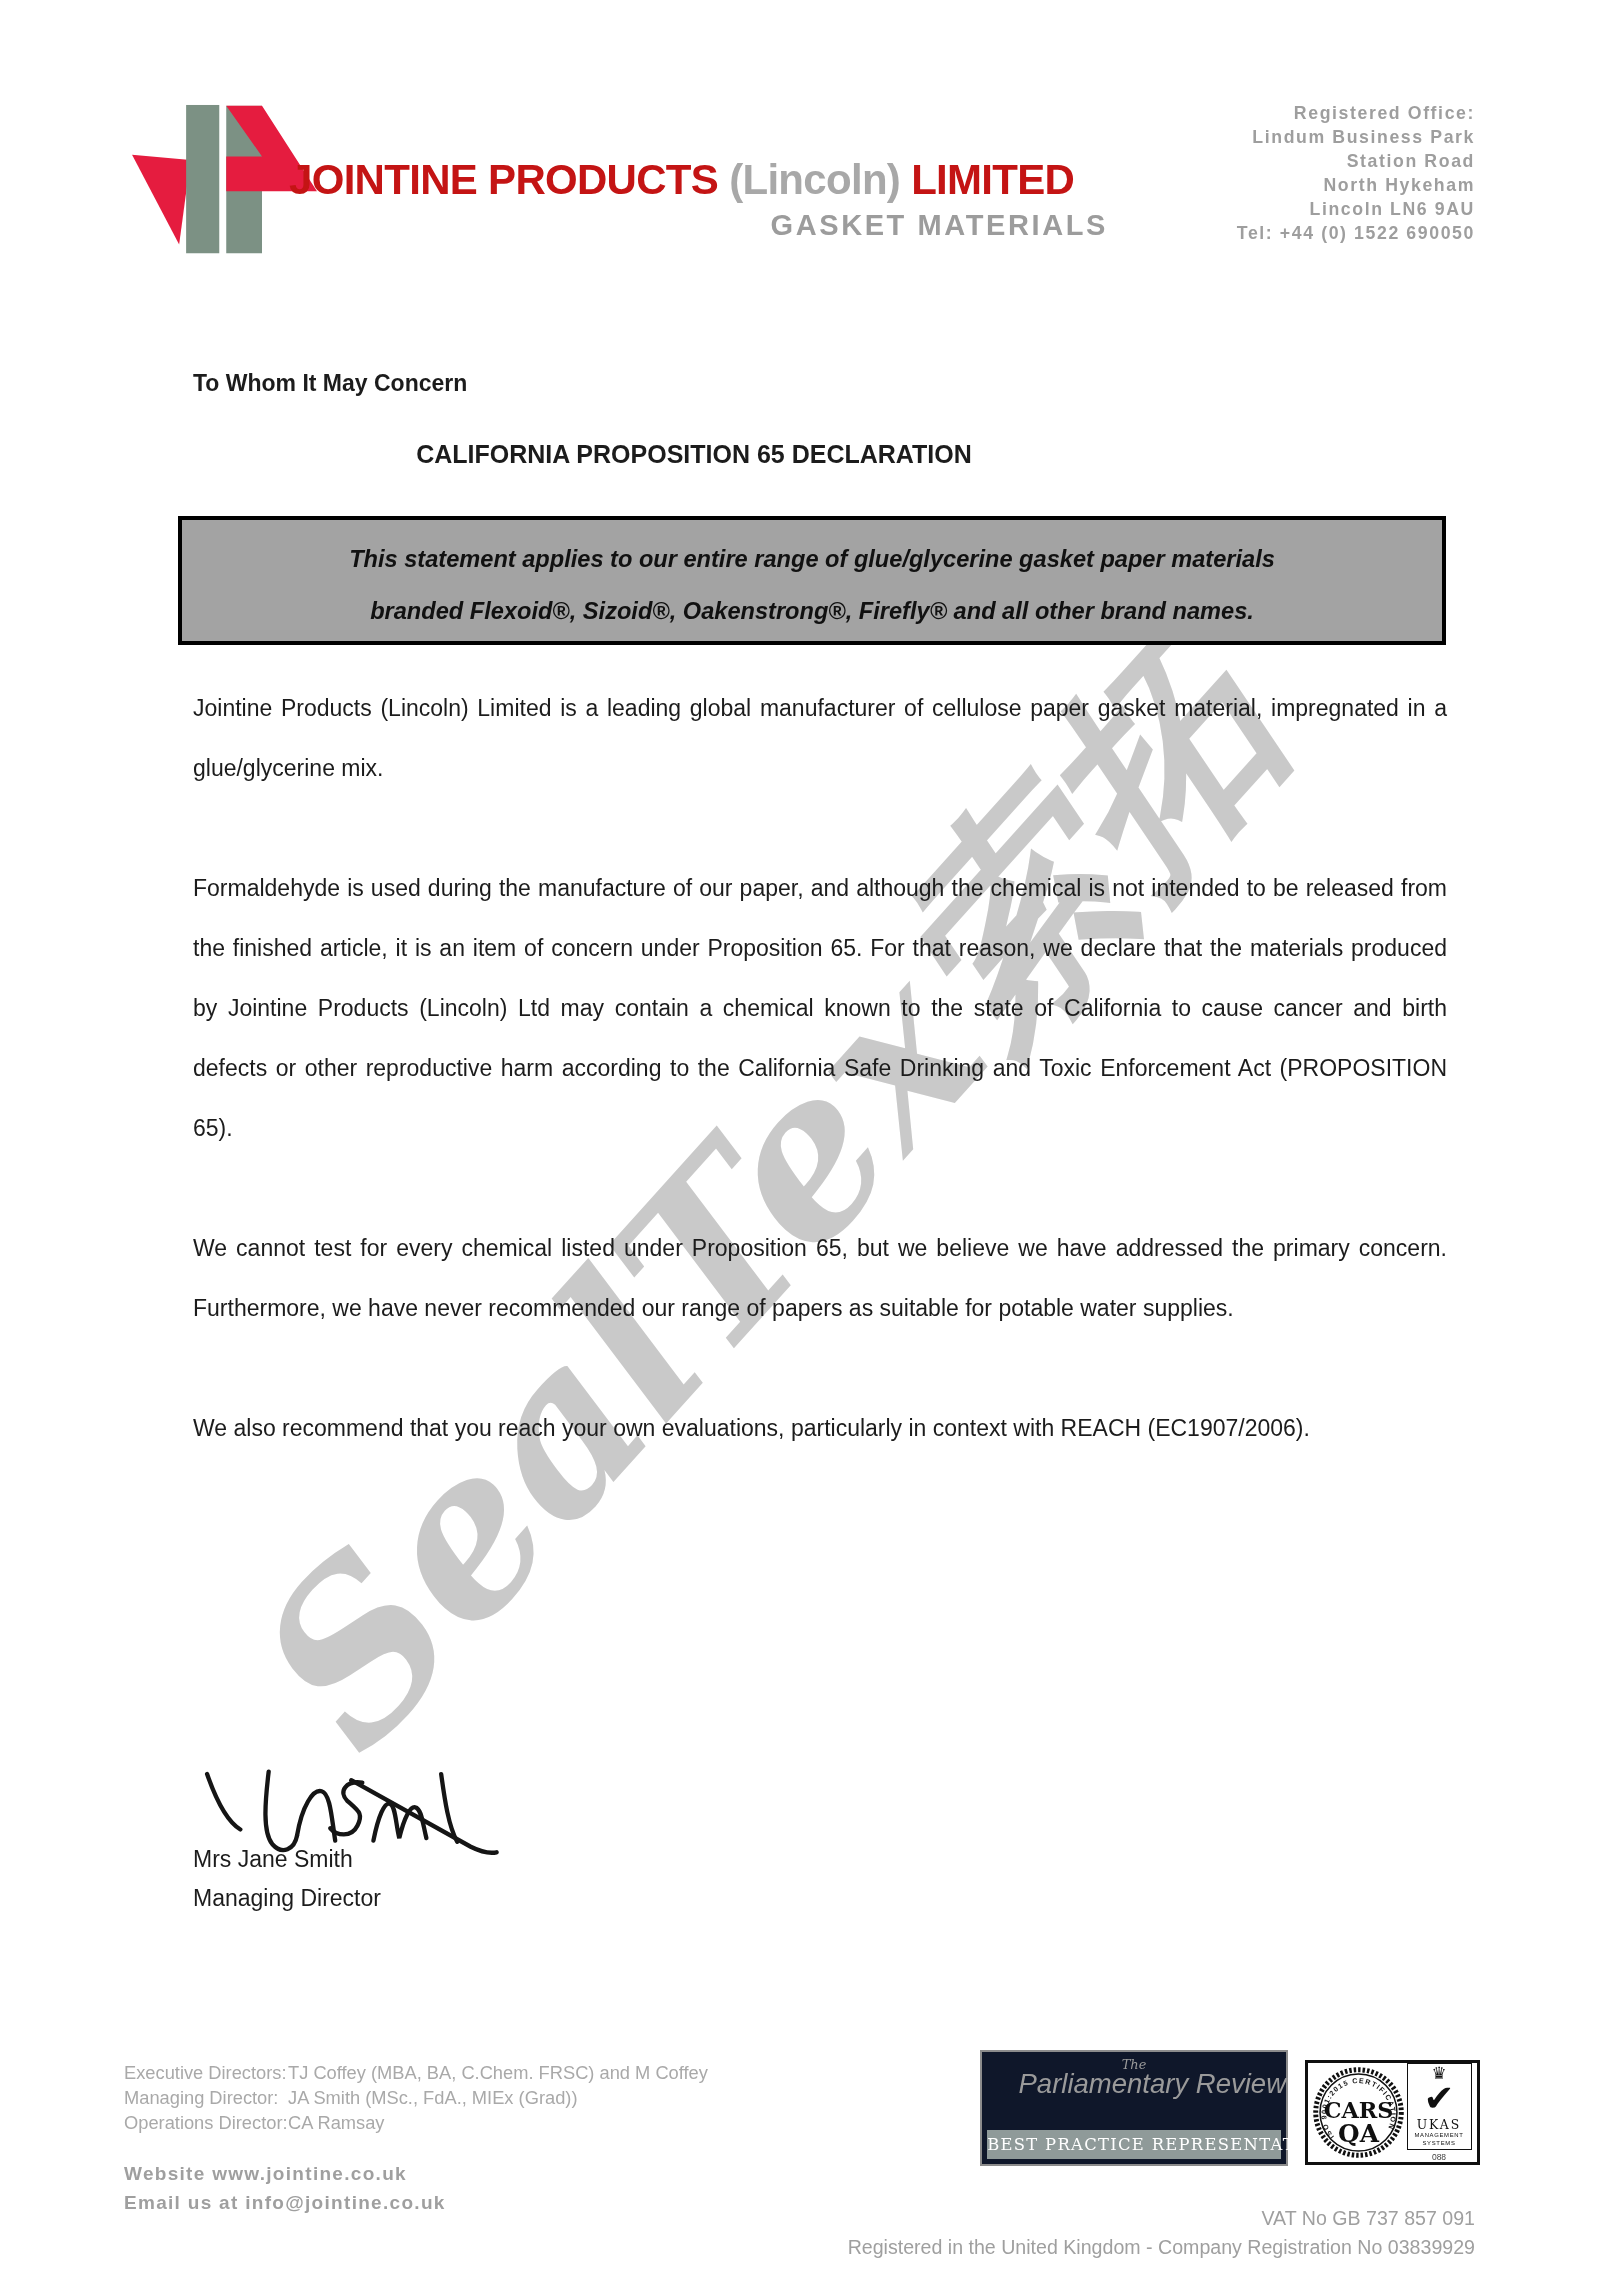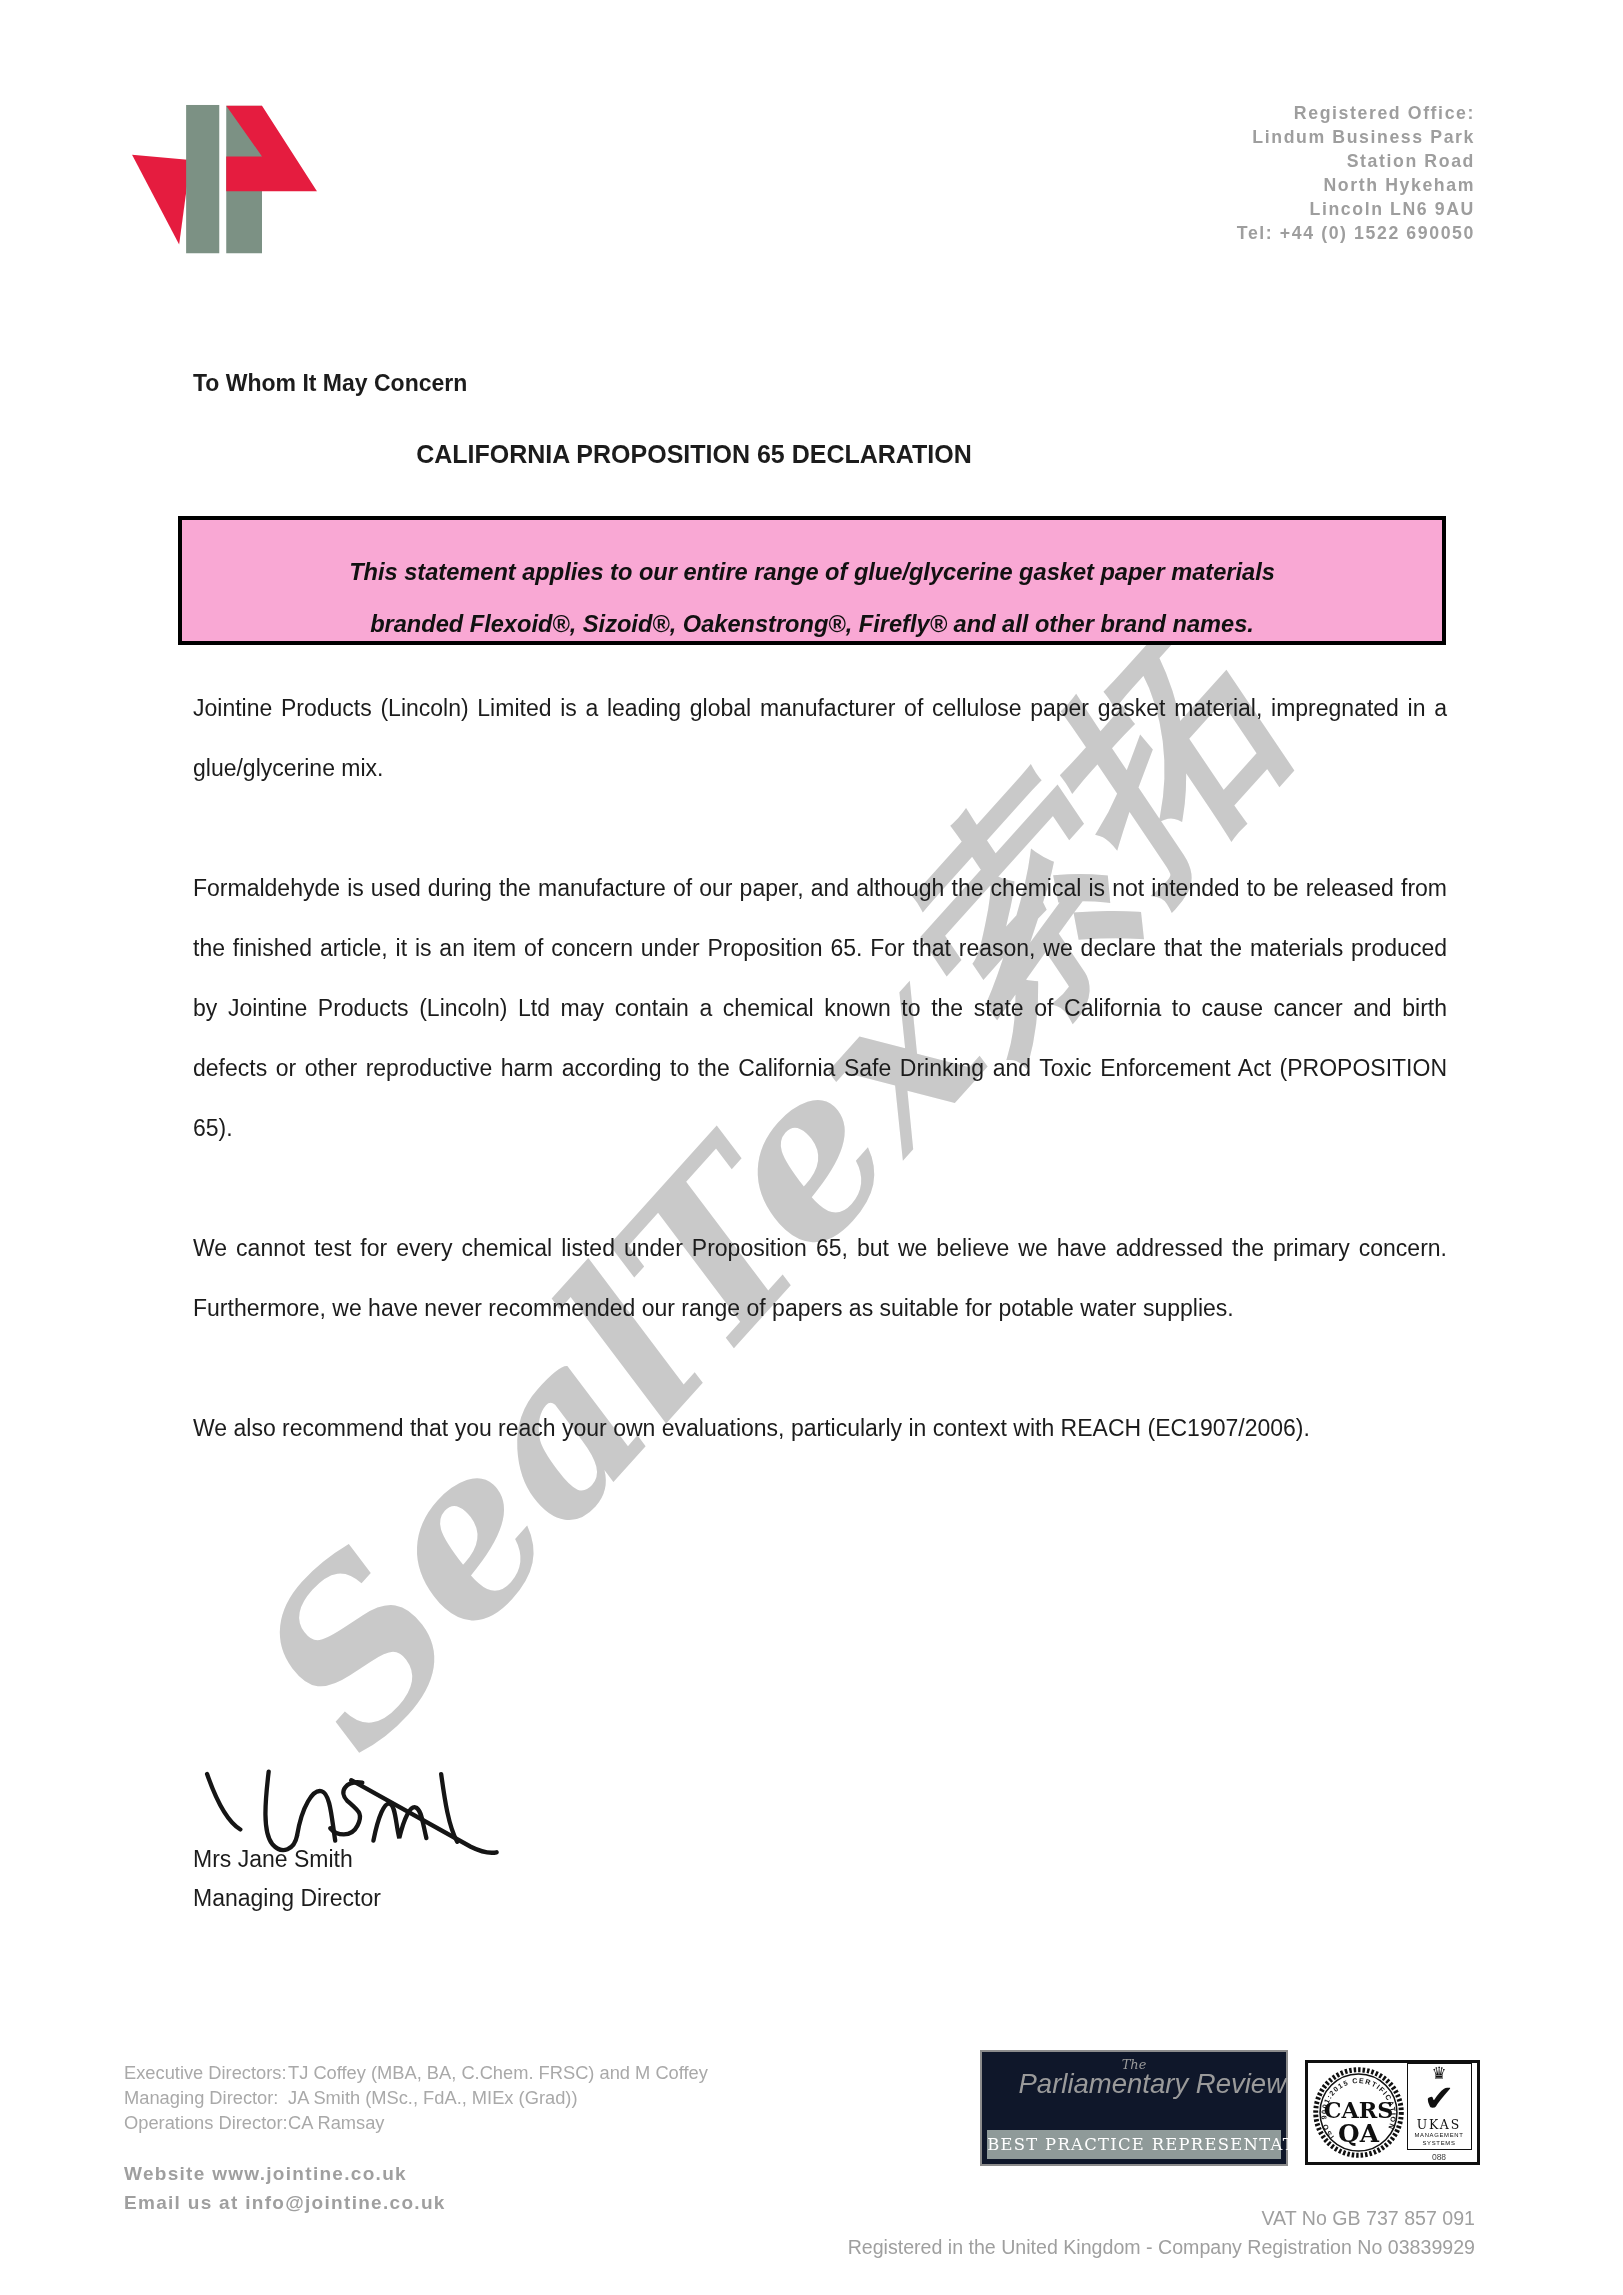--- a/index.html
+++ b/index.html
@@ -44,22 +44,22 @@
     font-size:98px;color:#c9c9c9;vertical-align:super;position:relative;top:-105px;
   }
   
   .salutation{position:absolute;left:193px;top:370px;font-size:23px;font-weight:bold;}
   .doc-title{
     position:absolute;left:0;top:440px;width:1388px;text-align:center;
     font-size:25px;font-weight:700;
   }
   .statement-box{
     position:absolute;left:178px;top:516px;width:1268px;height:129px;
-    box-sizing:border-box;border:4.6px solid #000000;background:#f9a8d4;
-    text-align:center;padding-top:26px;
+    box-sizing:border-box;border:4.6px solid #000000;background:#a3a3a3;
+    text-align:center;padding-top:13px;
   }
   .statement-box div{
     font-size:23.6px;font-weight:700;font-style:italic;line-height:52px;color:#111;
   }
   .letter-body{
     position:absolute;left:193px;top:678px;width:1254px;
     font-size:23px;line-height:60px;text-align:justify;
   }
   .letter-body p{margin:0 0 60px 0;}
   .letter-body p:last-child{text-align:left;}
@@ -127,20 +127,28 @@
 
   <div class="logo">
     <svg width="203" height="157" viewBox="18 10 232 180" xmlns="http://www.w3.org/2000/svg">
       <polygon points="28,75 95,81 82,178" fill="#e51c3f"></polygon>
       <rect x="90" y="18" width="38" height="170" fill="#7c9184"></rect>
       <rect x="136" y="19" width="41" height="169" fill="#7c9184"></rect>
       <polygon points="136,19 177,77 136,77 136,117 240,117 177,19" fill="#e51c3f"></polygon>
     </svg>
   </div>
 
+  <div class="header-text">
+    <div class="company-line">
+      <span class="company-red">JOINTINE PRODUCTS</span>
+      <span class="company-grey">(Lincoln)</span>
+      <span class="company-red">LIMITED</span>
+    </div>
+    <div class="tagline">GASKET MATERIALS</div>
+  </div>
 
   <div class="reg-office">
     <div>Registered Office:</div>
     <div>Lindum Business Park</div>
     <div>Station Road</div>
     <div>North Hykeham</div>
     <div>Lincoln LN6 9AU</div>
     <div>Tel: +44 (0) 1522 690050</div>
   </div>
 

